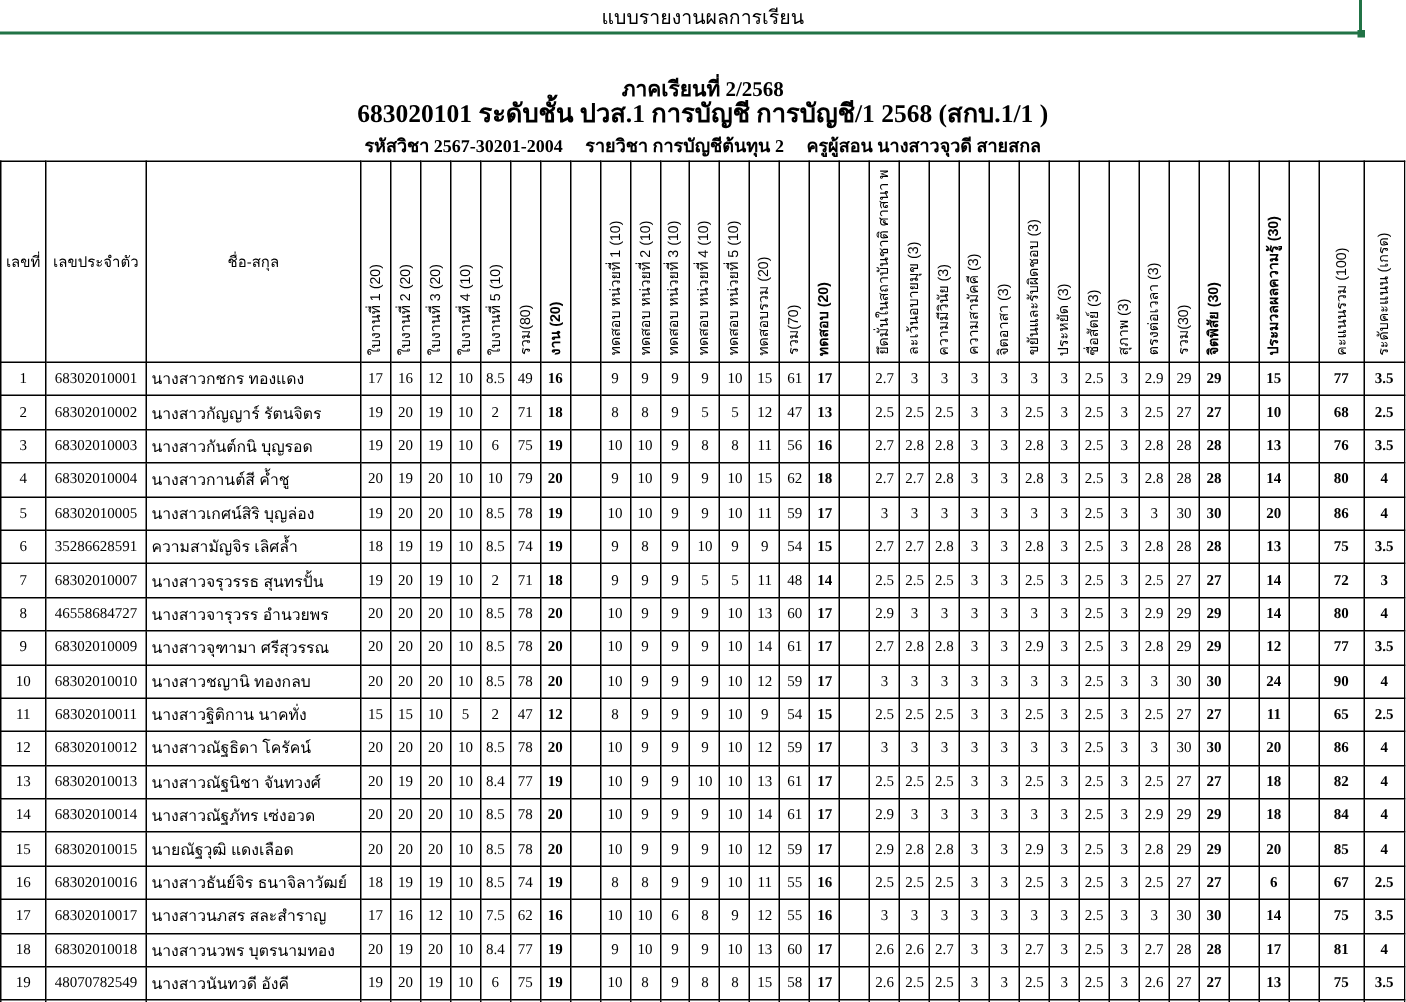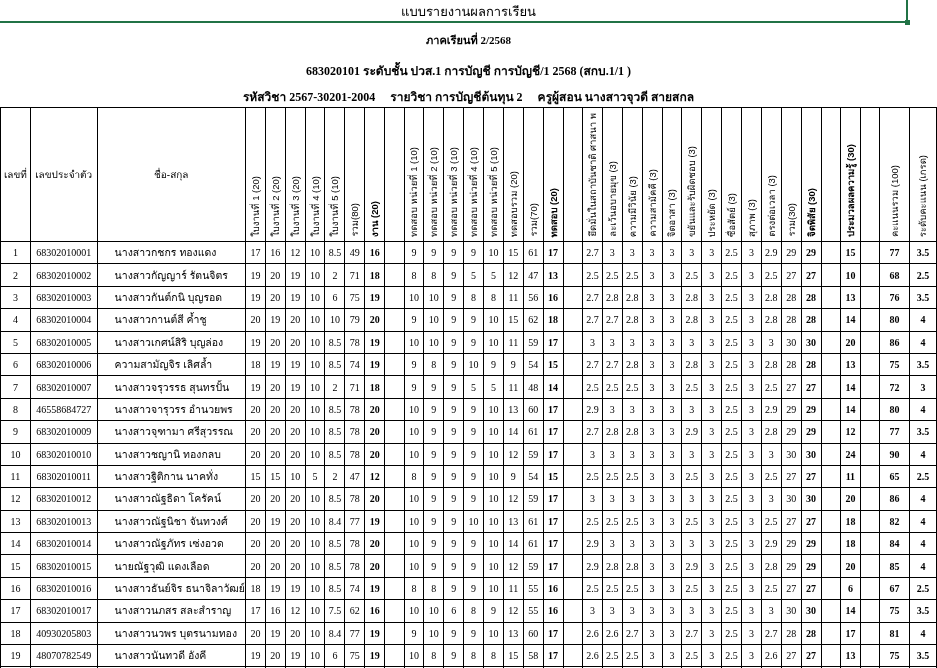--- a/index.html
+++ b/index.html
@@ -3,33 +3,33 @@
 <meta charset="utf-8">
 <style>
   html, body { margin:0; padding:0; background:#ffffff; }
   body { width:937px; height:668px; overflow:hidden; position:relative; font-family:"DejaVu Serif","Liberation Serif",serif; color:#000; }
   .topbar { position:absolute; left:0; top:0; width:937px; height:24px; }
   .topbar .title { position:absolute; left:0; width:937px; top:1px; text-align:center; font-size:13px; font-family:"Liberation Sans",sans-serif; }
   .topbar .gline { position:absolute; left:0; top:21px; width:908px; height:2px; background:#217346; }
   .topbar .vline { position:absolute; left:906px; top:0; width:2px; height:22px; background:#217346; }
   .topbar .handle { position:absolute; left:905px; top:20px; width:5px; height:5px; background:#217346; }
   .hdr { position:absolute; left:0; width:937px; text-align:center; font-weight:bold; font-family:"Liberation Serif",serif; }
-  .h1 { top:31px; font-size:11px; }
-  .h2 { top:61px; font-size:12px; }
+  .h1 { top:48px; font-size:14px; }
+  .h2 { top:61px; font-size:17px; }
   .h3 { top:87px; font-size:12px; }
   .h3 span { margin:0 6px; }
   table { position:absolute; left:0; top:107px; border-collapse:collapse; table-layout:fixed; font-family:"Liberation Serif",serif; }
   td, th { border:1px solid #000; padding:0; overflow:hidden; white-space:nowrap; }
   th { height:133px; font-weight:normal; font-size:10px; vertical-align:middle; }
   th.rot { vertical-align:bottom; }
   th.rot div { writing-mode:vertical-rl; transform:rotate(180deg); margin:0 auto 4px auto; font-family:"Liberation Sans",sans-serif; font-size:9.5px; text-align:left; }
   th.rot.b div { font-weight:bold; }
   th.plain { font-family:"Liberation Sans",sans-serif; font-size:10px; }
   td { height:21.4px; font-size:10px; text-align:center; }
-  td.name { text-align:left; padding-left:17px; font-family:"Liberation Sans",sans-serif; font-size:10.5px; }
+  td.name { text-align:left; padding-left:3px; font-family:"Liberation Sans",sans-serif; font-size:10.5px; }
   td.b { font-weight:bold; }
 </style>
 </head>
 <body>
 
 <div class="topbar">
   <div class="title">แบบรายงานผลการเรียน</div>
   <div class="gline"></div>
   <div class="vline"></div>
   <div class="handle"></div>
@@ -375,21 +375,21 @@
         <td>30</td>
         <td class="b">30</td>
         <td></td>
         <td class="b">20</td>
         <td></td>
         <td class="b">86</td>
         <td class="b">4</td>
       </tr>
       <tr>
         <td>6</td>
-        <td>68302010006</td>
+        <td>35286628591</td>
         <td class="name">ความสามัญจิร เลิศล้ำ</td>
         <td>18</td>
         <td>19</td>
         <td>19</td>
         <td>10</td>
         <td>8.5</td>
         <td>74</td>
         <td class="b">19</td>
         <td></td>
         <td>9</td>
@@ -843,21 +843,21 @@
         <td>30</td>
         <td class="b">30</td>
         <td></td>
         <td class="b">14</td>
         <td></td>
         <td class="b">75</td>
         <td class="b">3.5</td>
       </tr>
       <tr>
         <td>18</td>
-        <td>40930205803</td>
+        <td>68302010018</td>
         <td class="name">นางสาวนวพร   บุตรนามทอง</td>
         <td>20</td>
         <td>19</td>
         <td>20</td>
         <td>10</td>
         <td>8.4</td>
         <td>77</td>
         <td class="b">19</td>
         <td></td>
         <td>9</td>

